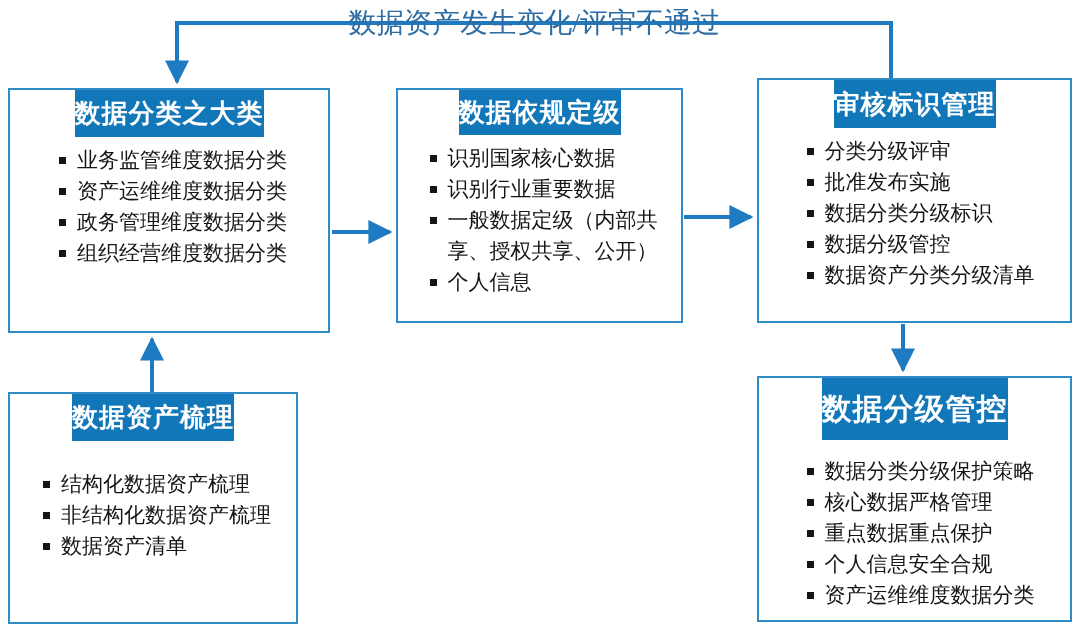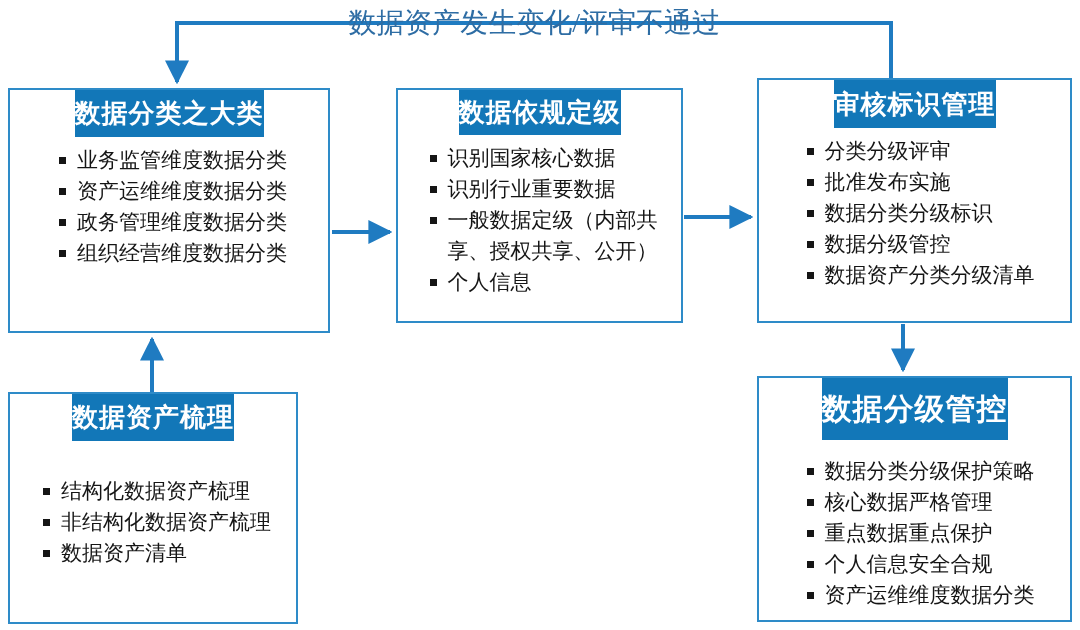--- a/index.html
+++ b/index.html
@@ -78,21 +78,21 @@
   #node-review        { left: 757px; top: 78px;  width: 315px; height: 245px; }
   #node-review .node-header { height: 48px; font-size: 26px; }
   #node-inventory     { left: 8px;   top: 392px; width: 290px; height: 232px; }
   #node-inventory .node-header { height: 47px; font-size: 26px; }
   #node-control       { left: 757px; top: 376px; width: 315px; height: 246px; }
   #node-control .node-header { height: 62px; font-size: 30px; }
 
   #node-grading .node-body { }
   #node-review .node-body  { padding-left: 12px; }
   #node-control .node-body { padding-left: 12px; padding-top: 16px; }
-  #node-inventory .node-body { padding-top: 28px; margin-top: 7px; }
+  #node-inventory .node-body { padding-top: 28px; }
 
   .loop-label {
     position: absolute;
     left: 300px;
     top: 4px;
     width: 420px;
     text-align: right;
     font-size: 28px;
     color: #2E6DA4;
     z-index: 3;

